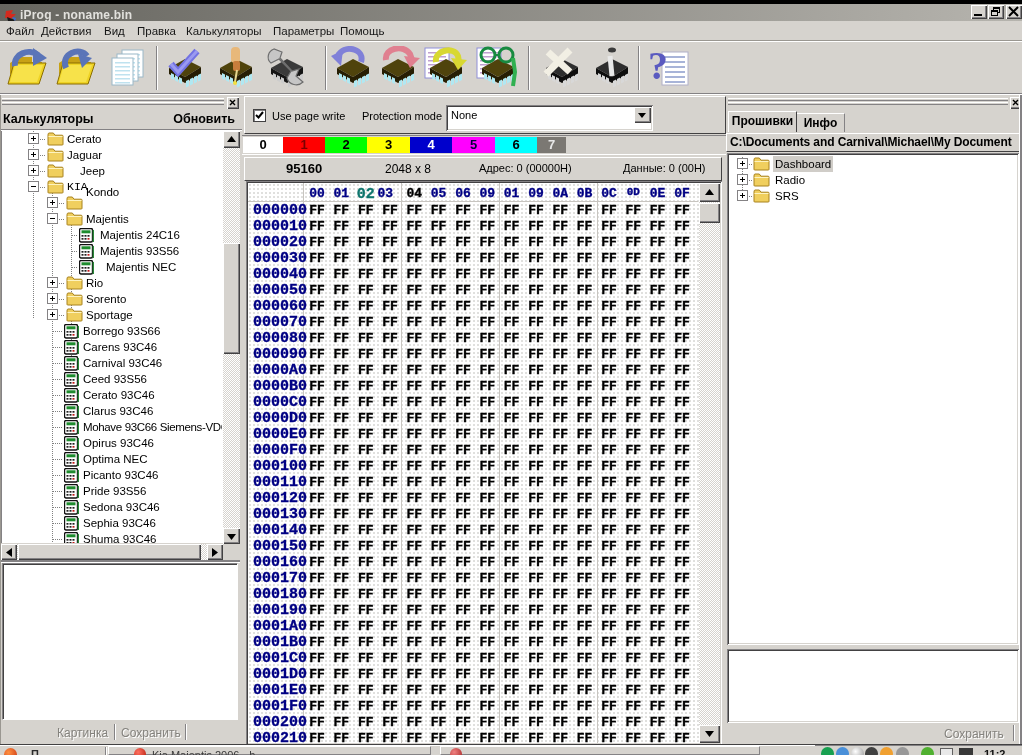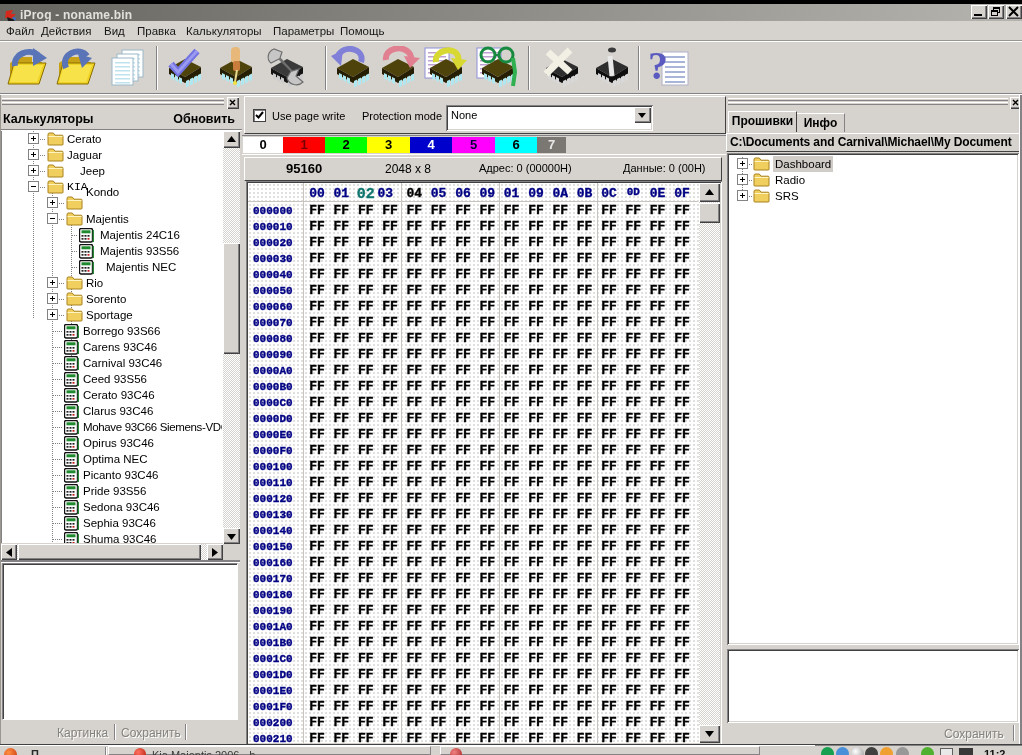--- a/index.html
+++ b/index.html
@@ -740,21 +740,21 @@
 <div class="abs mono" style="left:450.5px;top:186px;width:25px;text-align:center;font-size:13px;color:#000084">06</div>
 <div class="abs mono" style="left:474.8px;top:186px;width:25px;text-align:center;font-size:13px;color:#000084">09</div>
 <div class="abs mono" style="left:499.1px;top:186px;width:25px;text-align:center;font-size:13px;color:#000084">01</div>
 <div class="abs mono" style="left:523.5px;top:186px;width:25px;text-align:center;font-size:13px;color:#000084">09</div>
 <div class="abs mono" style="left:547.8px;top:186px;width:25px;text-align:center;font-size:13px;color:#000084">0A</div>
 <div class="abs mono" style="left:572.1px;top:186px;width:25px;text-align:center;font-size:13px;color:#000084">0B</div>
 <div class="abs mono" style="left:596.5px;top:186px;width:25px;text-align:center;font-size:13px;color:#000084">0C</div>
 <div class="abs mono" style="left:620.8px;top:186px;width:25px;text-align:center;font-size:11px;color:#000084">0D</div>
 <div class="abs mono" style="left:645.1px;top:186px;width:25px;text-align:center;font-size:13px;color:#000084">0E</div>
 <div class="abs mono" style="left:669.5px;top:186px;width:25px;text-align:center;font-size:13px;color:#000084">0F</div>
-<div class="abs mono" style="left:253px;top:203px;font-size:11px;line-height:16px;color:#000084;white-space:pre">000000
+<div class="abs mono" style="left:253px;top:203px;font-size:15px;line-height:16px;color:#000084;white-space:pre">000000
 000010
 000020
 000030
 000040
 000050
 000060
 000070
 000080
 000090
 0000A0

